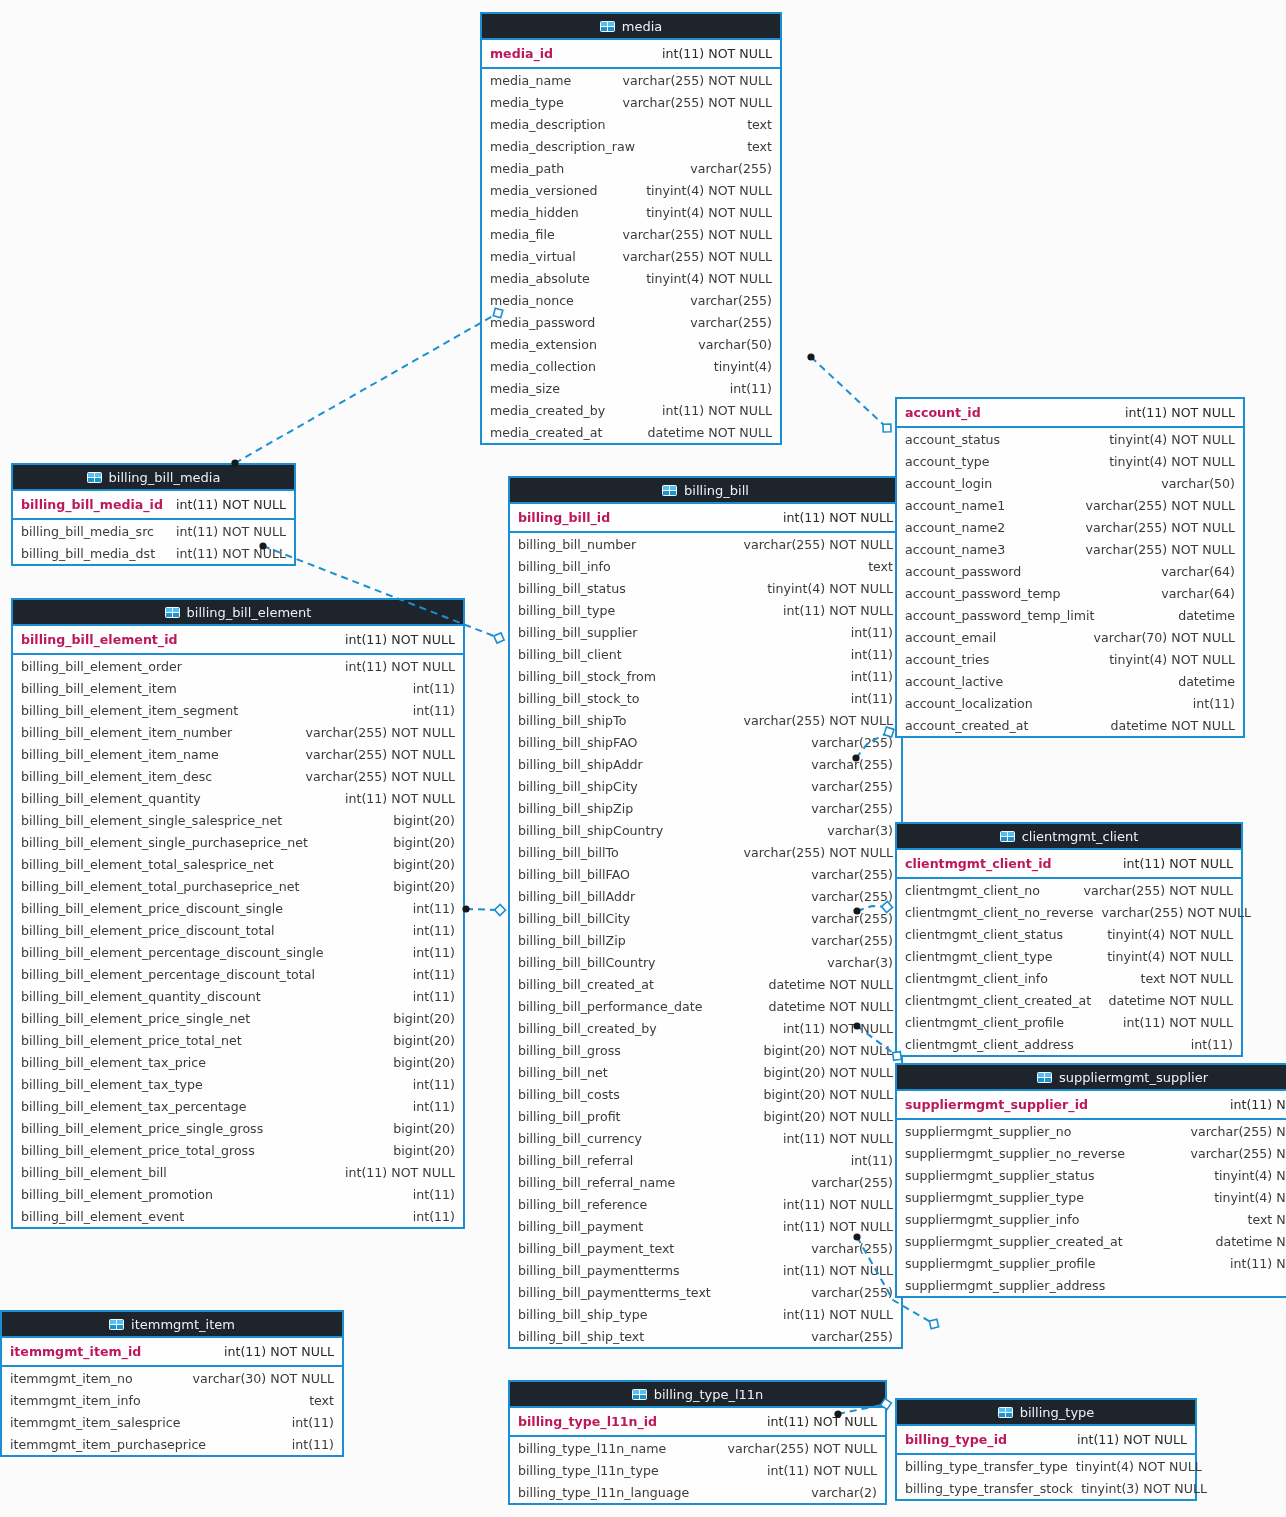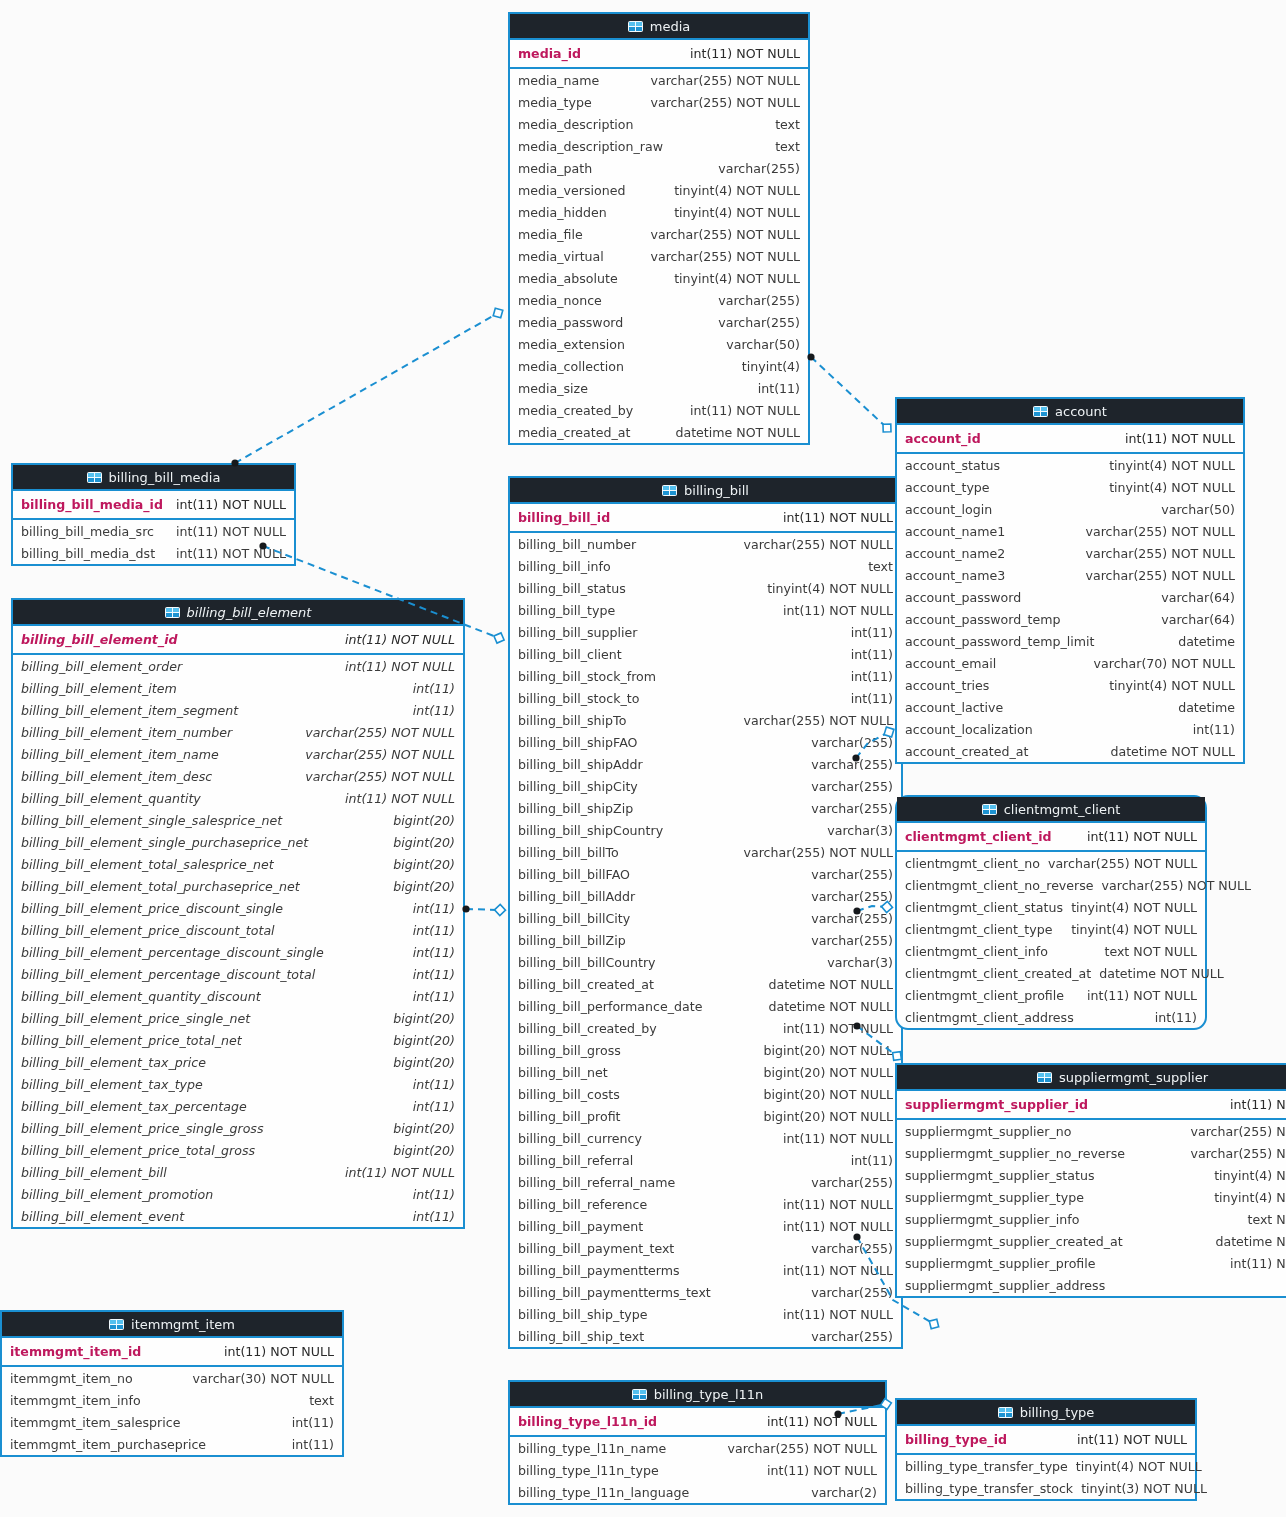--- a/index.html
+++ b/index.html
@@ -38,21 +38,21 @@
     display:flex;justify-content:space-between;align-items:center;gap:8px;
     height:22px;padding:0 8px;font-size:12.6px;color:#3b3b3b;white-space:nowrap;
   }
   .ftype{flex-shrink:0;}
   #wires{position:absolute;left:0;top:0;z-index:2;pointer-events:none;}
 </style>
 </head>
 <body>
 
 <div id="canvas">
-    <div class="tbl" style="left: 508px; top: 12px; width: 302px;">
+    <div class="tbl" style="left: 480px; top: 12px; width: 302px;">
       <div class="thead">
         <span class="ticon">
           <span class="q top"></span>
           <span class="q top"></span>
           <span class="q"></span>
           <span class="q"></span>
         </span>
         <span class="ttitle">media</span>
       </div>
       <div class="pkrow">
@@ -144,21 +144,21 @@
       </div>
       <div class="row">
         <span class="fname">billing_bill_media_src</span>
         <span class="ftype">int(11) NOT NULL</span>
       </div>
       <div class="row">
         <span class="fname">billing_bill_media_dst</span>
         <span class="ftype">int(11) NOT NULL</span>
       </div>
     </div>
-    <div class="tbl" style="left: 11px; top: 598px; width: 454px; font-style: italic;">
+    <div class="tbl" style="left: 11px; top: 598px; width: 454px;">
       <div class="thead">
         <span class="ticon">
           <span class="q top"></span>
           <span class="q top"></span>
           <span class="q"></span>
           <span class="q"></span>
         </span>
         <span class="ttitle">billing_bill_element</span>
       </div>
       <div class="pkrow">
@@ -427,29 +427,20 @@
       <div class="row">
         <span class="fname">billing_bill_ship_type</span>
         <span class="ftype">int(11) NOT NULL</span>
       </div>
       <div class="row">
         <span class="fname">billing_bill_ship_text</span>
         <span class="ftype">varchar(255)</span>
       </div>
     </div>
     <div class="tbl" style="left: 895px; top: 397px; width: 350px;">
-      <div class="thead">
-        <span class="ticon">
-          <span class="q top"></span>
-          <span class="q top"></span>
-          <span class="q"></span>
-          <span class="q"></span>
-        </span>
-        <span class="ttitle">account</span>
-      </div>
       <div class="pkrow">
         <span class="fname">account_id</span>
         <span class="ftype">int(11) NOT NULL</span>
       </div>
       <div class="row">
         <span class="fname">account_status</span>
         <span class="ftype">tinyint(4) NOT NULL</span>
       </div>
       <div class="row">
         <span class="fname">account_type</span>
@@ -497,21 +488,21 @@
       </div>
       <div class="row">
         <span class="fname">account_localization</span>
         <span class="ftype">int(11)</span>
       </div>
       <div class="row">
         <span class="fname">account_created_at</span>
         <span class="ftype">datetime NOT NULL</span>
       </div>
     </div>
-    <div class="tbl" style="left: 895px; top: 795px; width: 312px; border-radius: 13px;">
+    <div class="tbl" style="left: 895px; top: 822px; width: 348px;">
       <div class="thead">
         <span class="ticon">
           <span class="q top"></span>
           <span class="q top"></span>
           <span class="q"></span>
           <span class="q"></span>
         </span>
         <span class="ttitle">clientmgmt_client</span>
       </div>
       <div class="pkrow">

